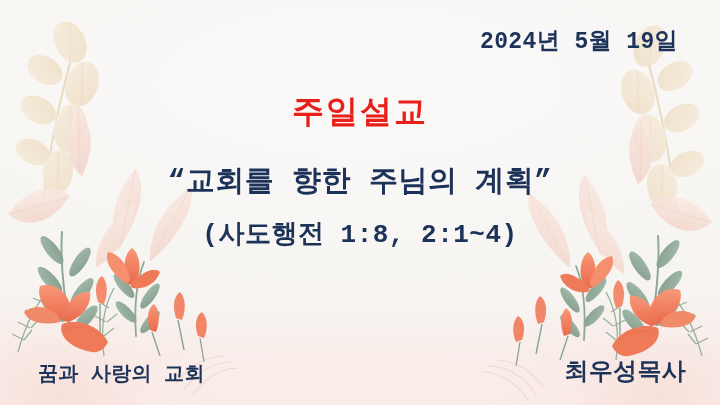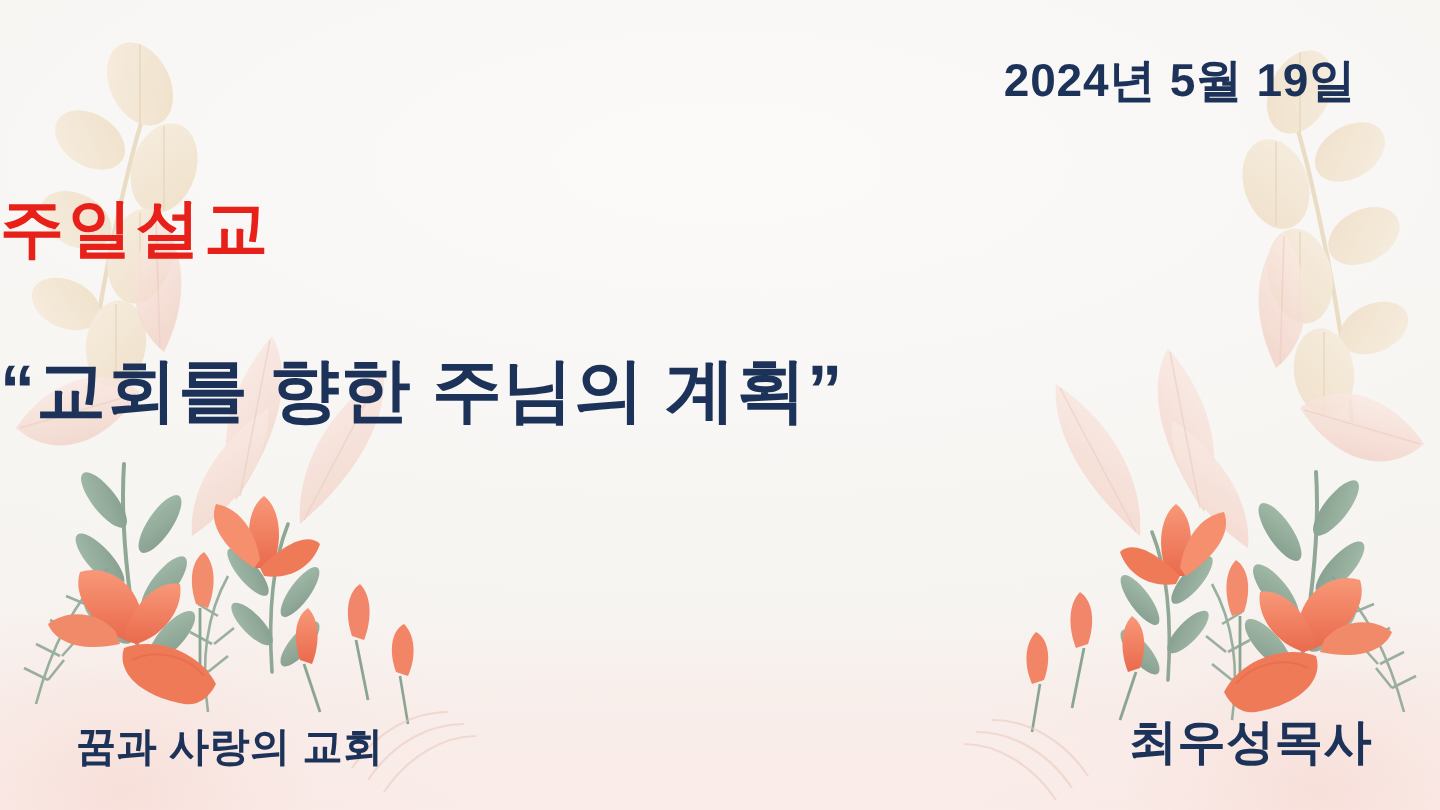--- a/index.html
+++ b/index.html
@@ -8,21 +8,21 @@
     padding: 0;
     background: #ffffff;
   }
 
   #slide {
     position: relative;
     width: 720px;
     height: 405px;
     overflow: hidden;
     background: #fde047;
-    font-family: Liberation Sans, sans-serif;
+    font-family: Liberation Mono, monospace;
     -webkit-font-smoothing: antialiased;
   }
 
   
   .bg-base {
     position: absolute;
     inset: 0;
     background:
       radial-gradient(120% 80% at 50% 20%, #fbfaf9 0%, #f7f5f2 60%, #f6f2ef 100%);
   }
@@ -85,34 +85,34 @@
     color: #1c3258;
     letter-spacing: 0.4px;
     white-space: nowrap;
   }
 
   .center-stack {
     position: absolute;
     left: 0;
     right: 0;
     top: 98px;
-    text-align: left;
+    text-align: center;
   }
 
   .kicker {
     font-size: 32px;
     font-weight: bold;
     color: #e8201a;
     letter-spacing: 2px;
     line-height: 1;
   }
 
   .sermon-title {
-    margin-top: 47px;
-    font-size: 35px;
+    margin-top: 37px;
+    font-size: 29px;
     font-weight: bold;
     color: #1c3258;
     letter-spacing: 0.5px;
     line-height: 1.1;
     white-space: nowrap;
   }
 
   .scripture {
     margin-top: 22px;
     font-size: 26px;
@@ -396,19 +396,20 @@
         <path d="M192 400 C204 382 222 372 238 372"></path>
       </g>
     </svg>
   </div>
 
   <div class="date">2024년 5월 19일</div>
 
   <div class="center-stack">
     <div class="kicker">주일설교</div>
     <div class="sermon-title">“교회를 향한 주님의 계획”</div>
+    <div class="scripture">(사도행전 1:8, 2:1~4)</div>
   </div>
 
   <div class="footer-left">꿈과 사랑의 교회</div>
 
   <div class="footer-right">최우성목사</div>
 
 </div>
 
 </body></html>

